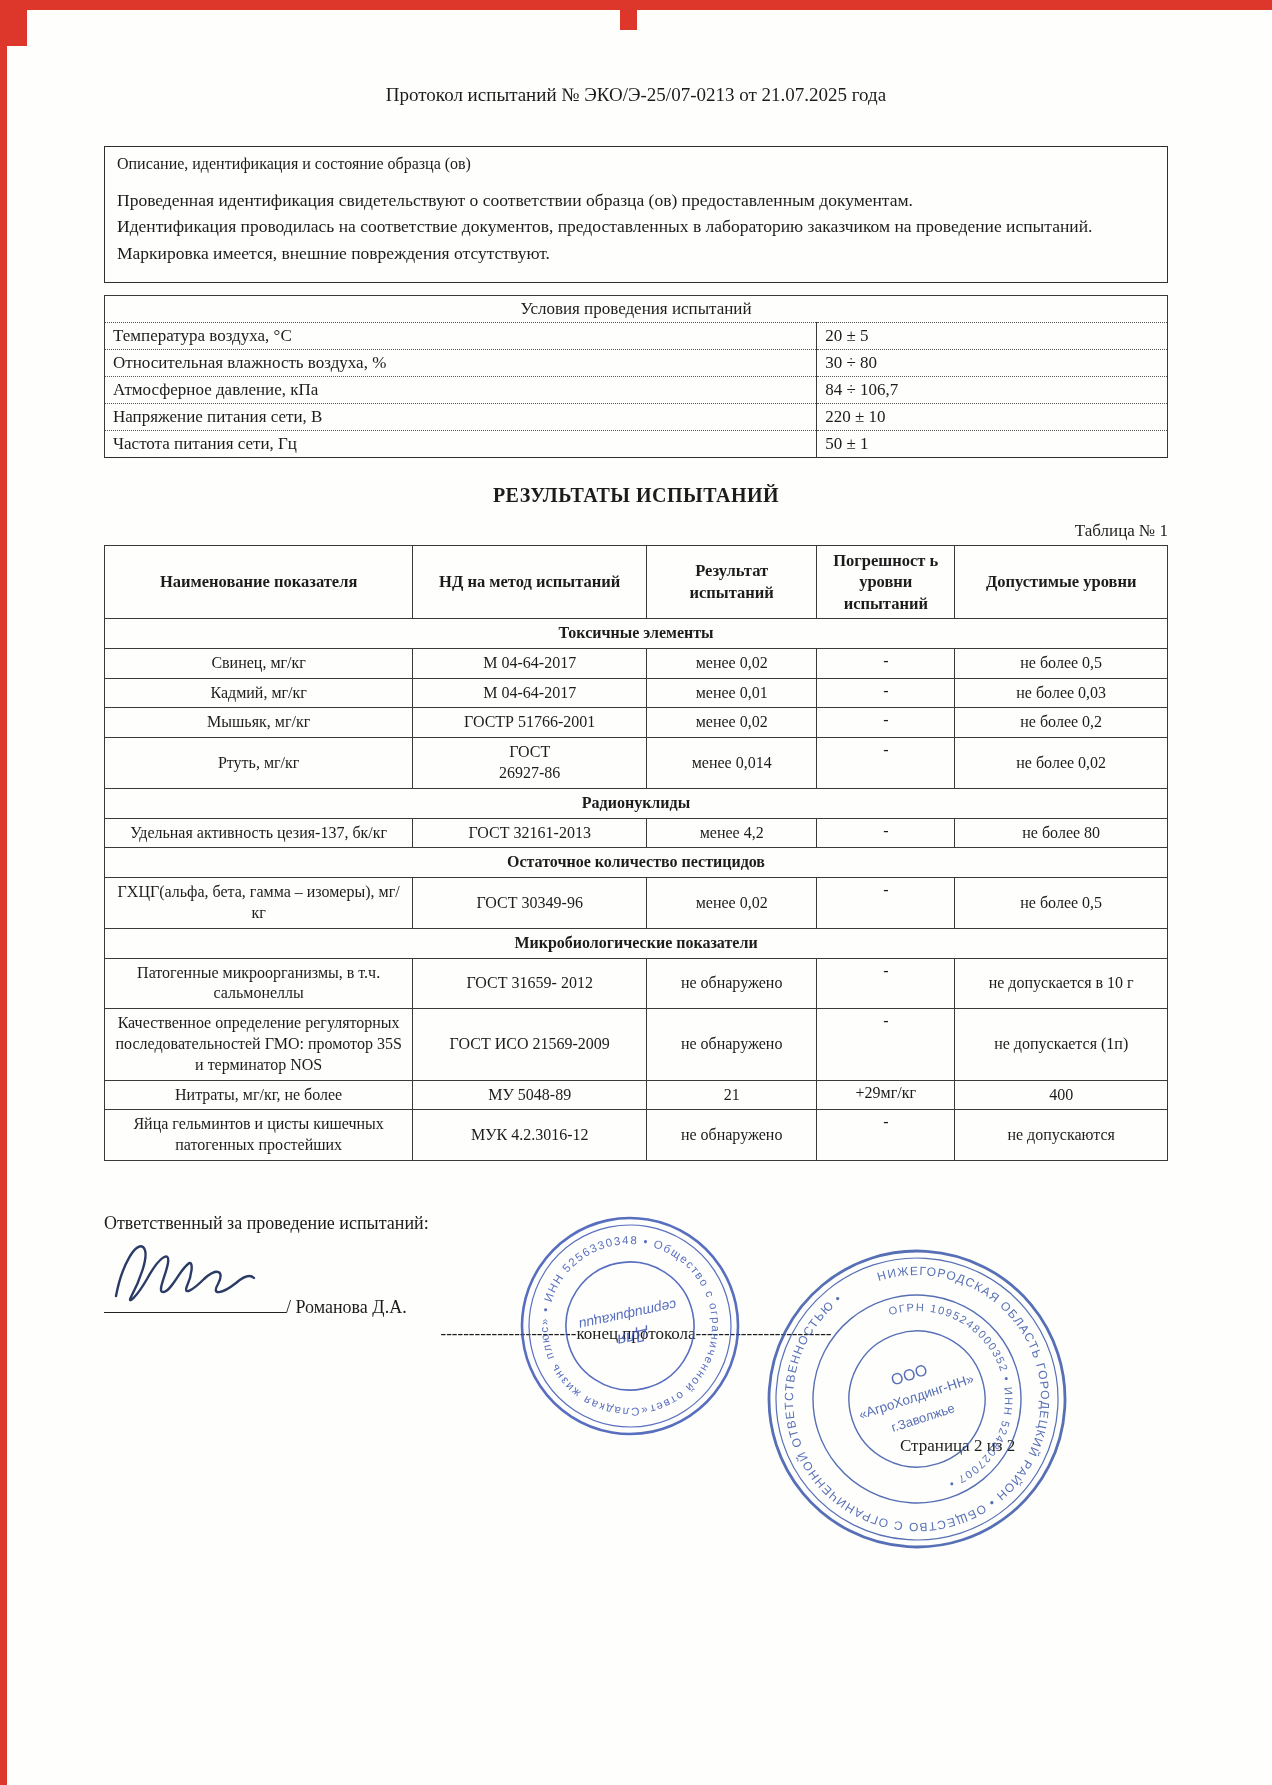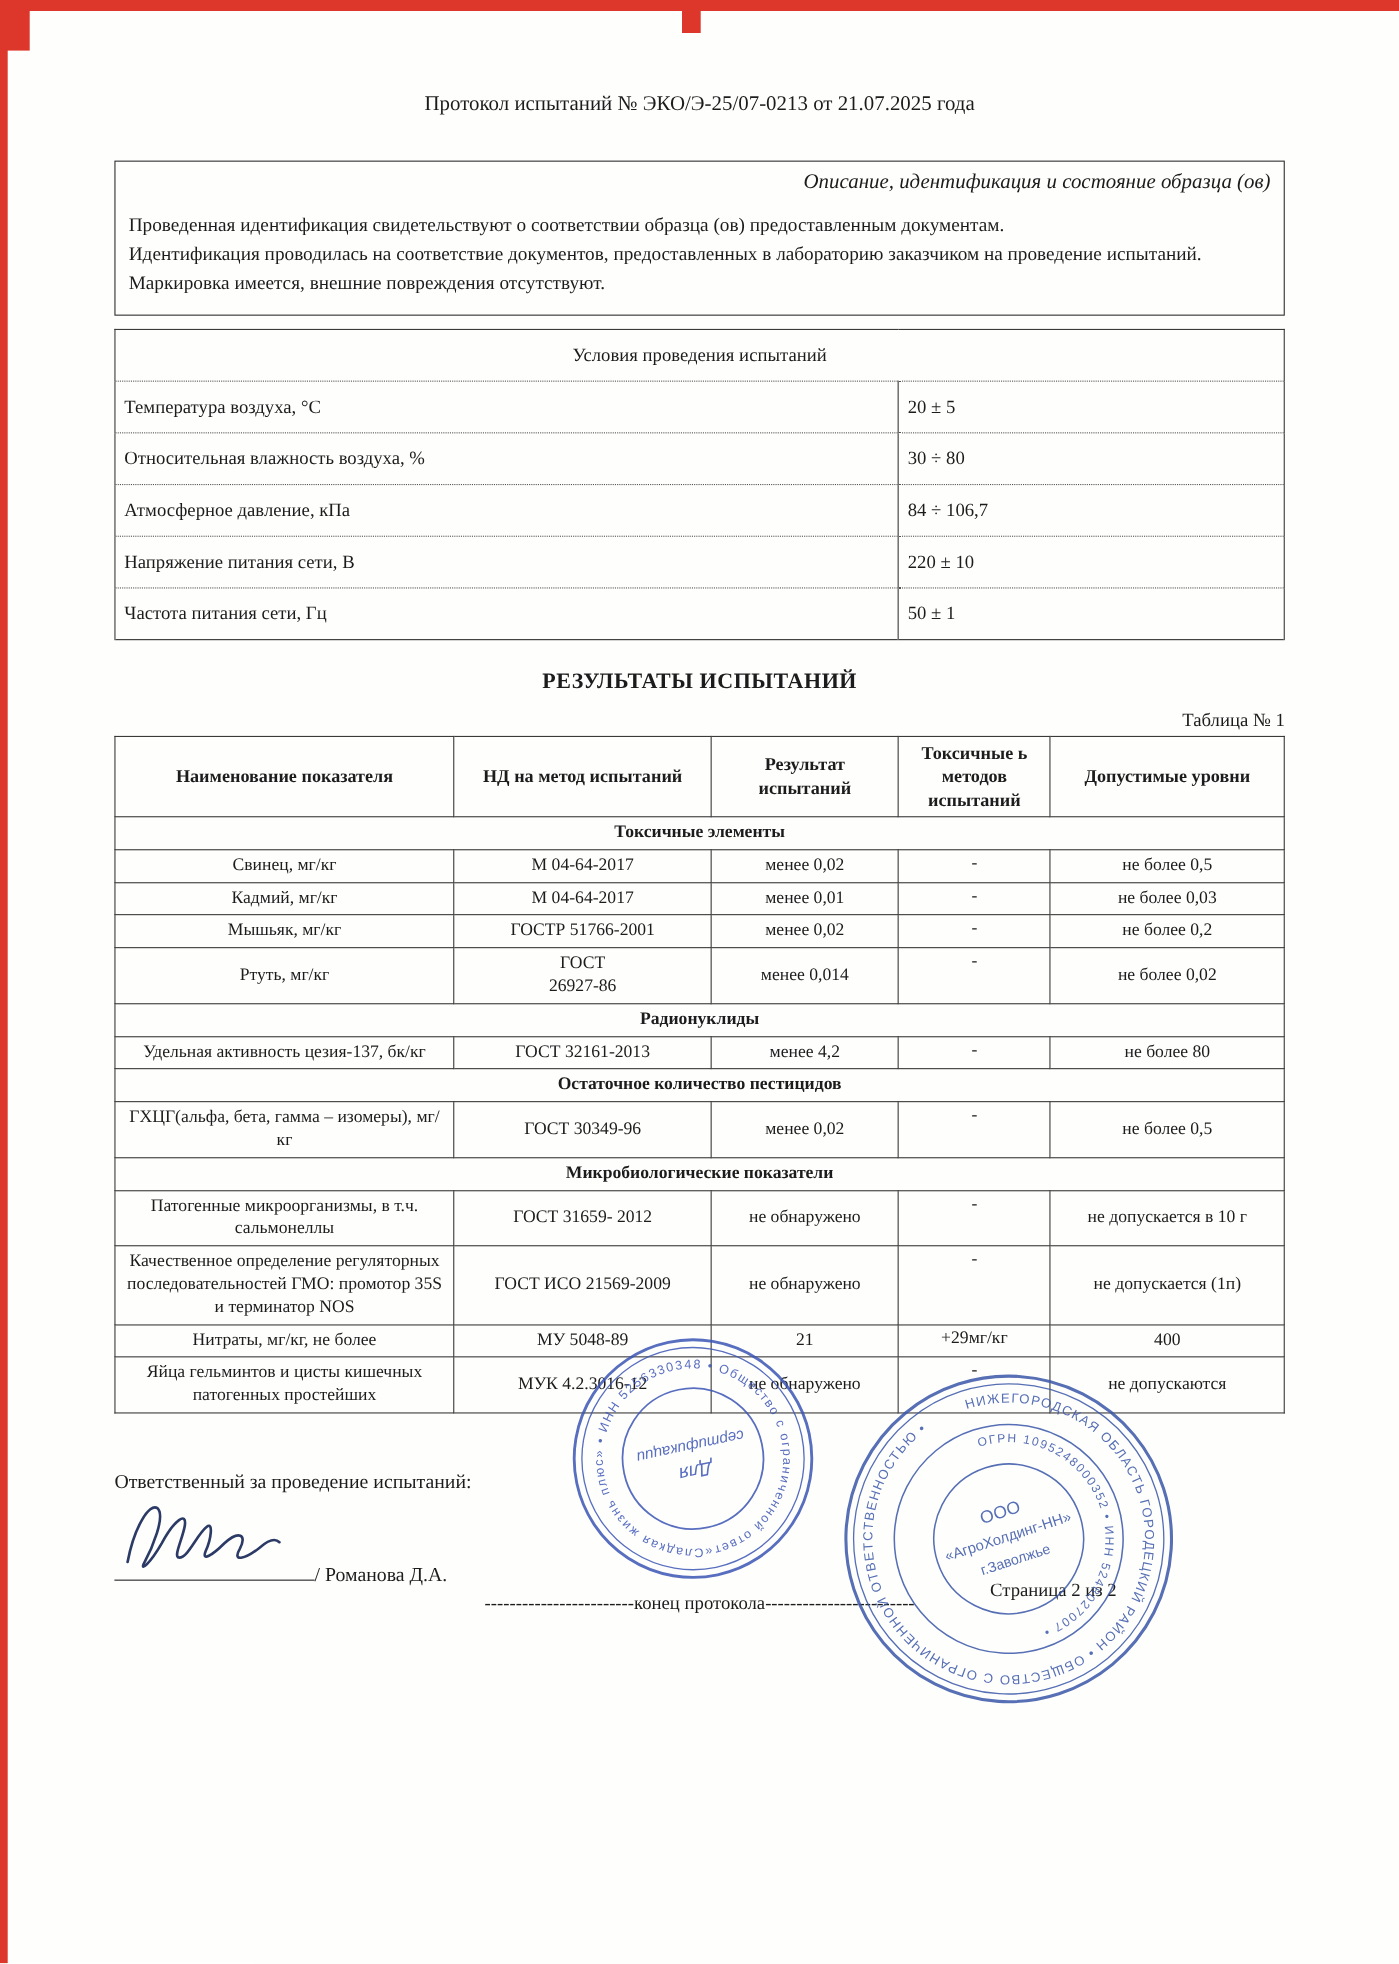--- a/index.html
+++ b/index.html
@@ -18,26 +18,26 @@
   .edge-notch{position:absolute;top:0;left:620px;width:17px;height:30px;background:#dd372c;}
 
   .content{position:relative;padding:84px 104px 0 104px;}
 
   .doc-title{text-align:center;font-size:19px;margin-bottom:40px;}
 
   .sample-box{
     border:1.6px solid #2f2f2f;
     padding:8px 12px 16px 12px;
   }
-  .sample-box .box-title{text-align:right;font-size:19px;margin-bottom:14px;font-style:italic;}
+  .sample-box .box-title{text-align:left;font-size:16px;margin-bottom:14px;}
   .sample-box .box-line{font-size:17.5px;line-height:1.5;}
 
   table{border-collapse:collapse;width:100%;}
   .cond-table{margin-top:12px;border:1.6px solid #2f2f2f;font-size:17px;}
-  .cond-table td{border:1px solid #3a3a3a;padding:13px 8px;}
+  .cond-table td{border:1px solid #3a3a3a;padding:3px 8px;}
   .cond-table .cond-title{text-align:center;border-bottom:1px dotted #555;}
   .cond-table tr td:first-child{border-right:1.3px solid #3a3a3a;}
   .cond-table tr:not(.title-row) td{border-top:1px dotted #555;border-bottom:none;}
 
   .results-heading{text-align:center;font-weight:bold;font-size:20px;margin-top:26px;letter-spacing:.5px;}
   .table-caption{text-align:right;font-size:17px;margin-top:14px;margin-bottom:4px;}
 
   .res-table{border:1.8px solid #2c2c2c;font-size:16px;}
   .res-table th,.res-table td{
     border:1.2px solid #3a3a3a;
@@ -122,21 +122,21 @@
           <col style="width:22%">
           <col style="width:16%">
           <col style="width:13%">
           <col style="width:20%">
       </colgroup>
       <tbody>
           <tr>
         <th>Наименование показателя</th>
         <th>НД на метод испытаний</th>
         <th>Результат испытаний</th>
-        <th>Токсичные ь методов испытаний</th>
+        <th>Погрешност ь уровни испытаний</th>
         <th>Допустимые уровни</th>
       </tr>
 
       <tr>
         <td colspan="5" class="section">Токсичные элементы</td>
       </tr>
       <tr>
         <td>Свинец, мг/кг</td>
         <td>М 04-64-2017</td>
         <td>менее 0,02</td>

